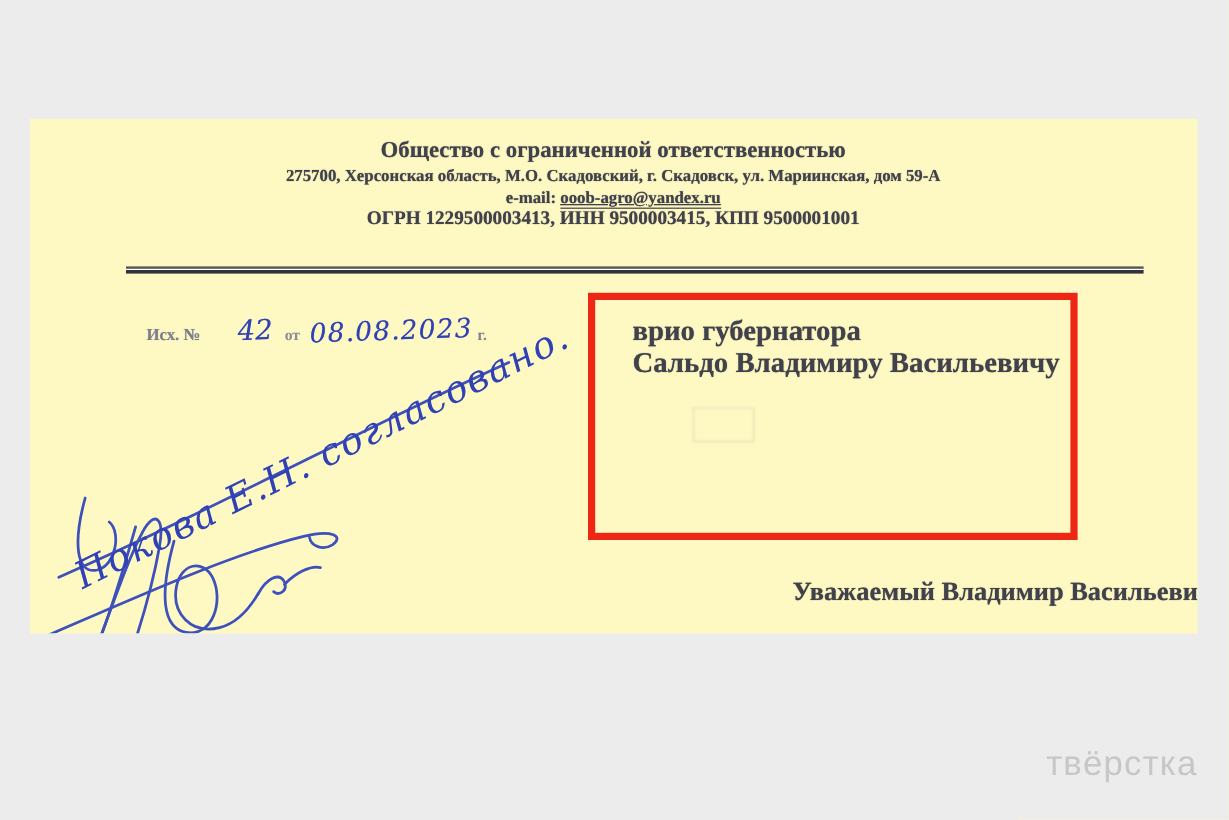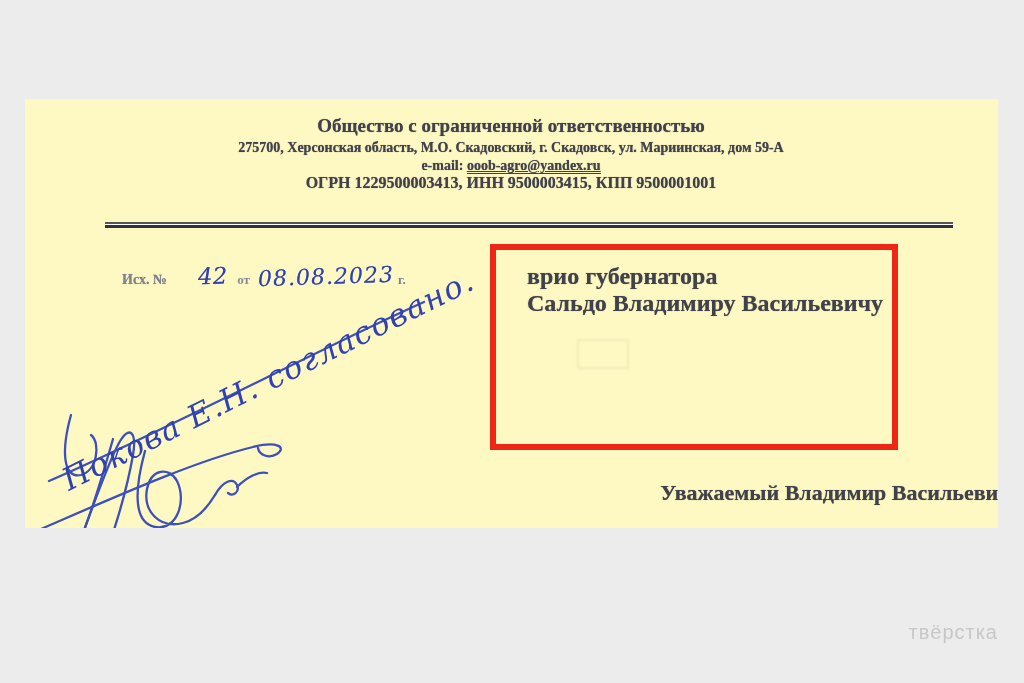--- a/index.html
+++ b/index.html
@@ -55,21 +55,21 @@
   }
   .salutation{
     position:absolute;left:0;top:380px;width:100%;
     text-align:right;padding-left:12px;box-sizing:border-box;
     font-size:22px;line-height:27px;margin-left:20px;
   }
   .handwriting-svg{position:absolute;left:0;top:0;}
   .watermark{
     position:absolute;right:26px;top:621px;
     font-family:"Liberation Sans", sans-serif;
-    font-size:20px;color:#c7c7c7;letter-spacing:1px;font-weight:normal;
+    font-size:29px;color:#c7c7c7;letter-spacing:1px;font-weight:normal;
   }
 </style>
 </head>
 <body>
 
 <div class="paper">
 
   <div class="letterhead">
     <div class="printed lh-line1">Общество с ограниченной ответственностью</div>
     <div class="printed lh-addr">275700, Херсонская область, М.О. Скадовский, г. Скадовск, ул. Мариинская, дом 59-А</div>

